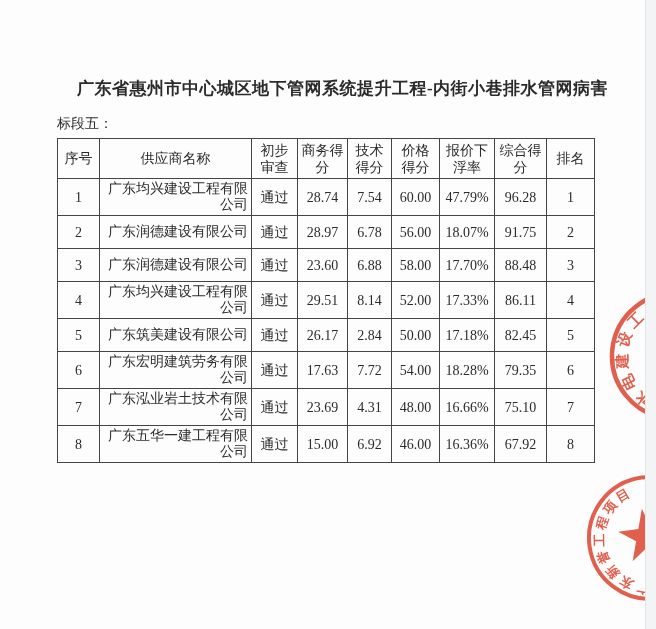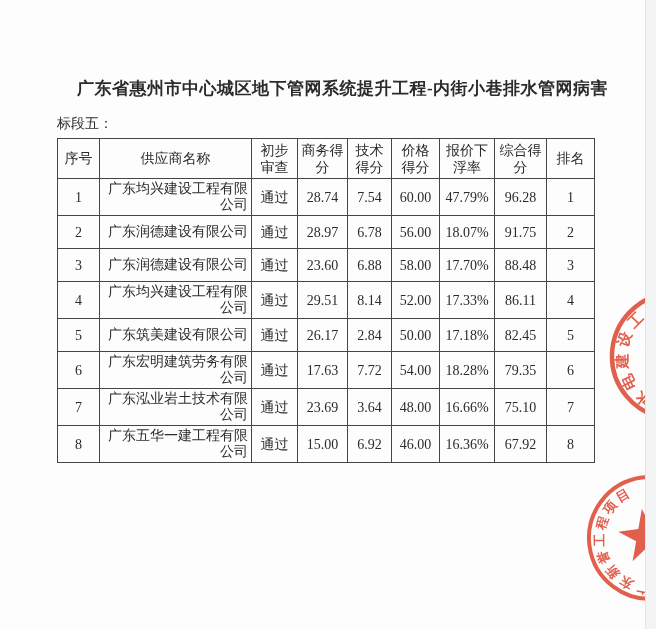--- a/index.html
+++ b/index.html
@@ -178,21 +178,21 @@
           <td>54.00</td>
           <td>18.28%</td>
           <td>79.35</td>
           <td>6</td>
         </tr>
         <tr>
           <td>7</td>
           <td class="cell-left">广东泓业岩土技术有限公司</td>
           <td>通过</td>
           <td>23.69</td>
-          <td>3.64</td>
+          <td>4.31</td>
           <td>48.00</td>
           <td>16.66%</td>
           <td>75.10</td>
           <td>7</td>
         </tr>
         <tr>
           <td>8</td>
           <td class="cell-left">广东五华一建工程有限公司</td>
           <td>通过</td>
           <td>15.00</td>

